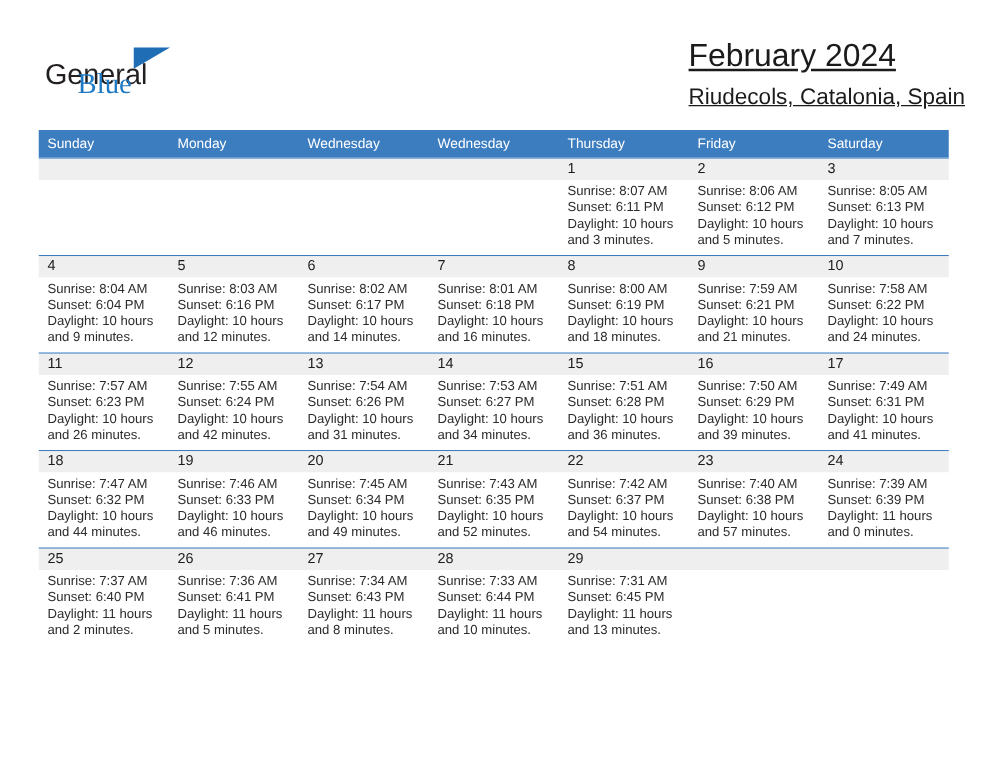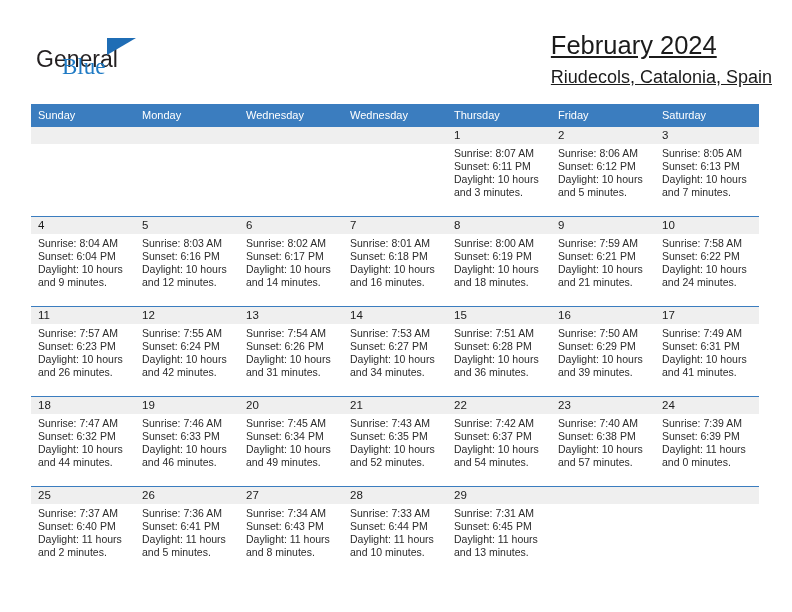--- a/index.html
+++ b/index.html
@@ -117,21 +117,21 @@
     border-top: none;
   }
   .week-numbers {
     display: flex;
     background: #efefef;
     height: 17px;
   }
   .week-body {
     display: flex;
     background: #ffffff;
-    height: 72px;
+    height: 60px;
   }
   .num-cell {
     flex: 1 1 0;
     font-size: 11.5px;
     line-height: 17px;
     padding-left: 7px;
     box-sizing: border-box;
     color: #1b1b1b;
   }
   .body-cell {

